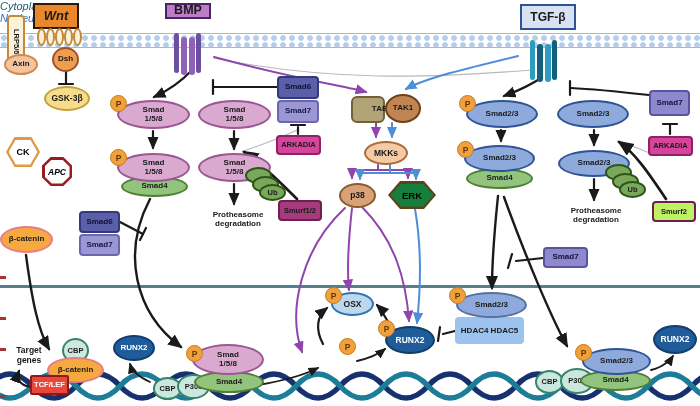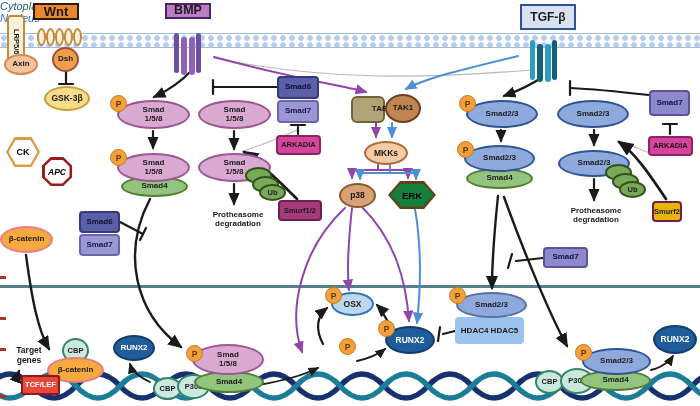--- a/index.html
+++ b/index.html
@@ -118,21 +118,21 @@
     <g fill="none" stroke="#4D8FD6" stroke-width="2" stroke-linecap="round">
       <path d="M518,56 C468,68 426,78 406,89" marker-end="url(#ml)"></path>
       <path d="M392,123 L392,137" marker-end="url(#ml)"></path>
       <path d="M390,165 L390,173 L360,173 L360,179" marker-end="url(#ml)"></path>
       <path d="M390,173 L416,173 L416,179" marker-end="url(#ml)"></path>
       <path d="M415,209 C423,255 420,295 417,323" marker-end="url(#ml)"></path>
     </g>
   </svg>
 
   <div class="n rr vert" style="left:7px;top:15px;width:18px;height:53px;background:#FBF2D9;border:2px solid #C4893B;font-size:7.5px;">LRP5/6</div>
-  <div class="n" style="left:33px;top:3px;width:46px;height:17px;background:#E8872B;border:2px solid #2B1A0A;font-size:13px;">Wnt</div>
+  <div class="n" style="left:33px;top:3px;width:46px;height:26px;background:#E8872B;border:2px solid #2B1A0A;font-size:13px;font-style:italic;">Wnt</div>
   <div class="loop" style="left:37px;top:28px;"></div>
   <div class="loop" style="left:46px;top:28px;"></div>
   <div class="loop" style="left:55px;top:28px;"></div>
   <div class="loop" style="left:64px;top:28px;"></div>
   <div class="loop" style="left:73px;top:28px;"></div>
   <div class="n el" style="left:4px;top:54px;width:34px;height:21px;background:#F5C49E;border:2px solid #D28A50;font-size:8px;">Axin</div>
   <div class="n el" style="left:52px;top:47px;width:27px;height:25px;background:#EF9D4E;border:2px solid #A0522D;font-size:8px;">Dsh</div>
   <div class="n el" style="left:44px;top:86px;width:46px;height:25px;background:#F7DC8C;border:2px solid #C5A13D;font-size:8.5px;">GSK-3β</div>
   <div class="hexo" style="left:6px;top:137px;width:34px;height:30px;background:#DD9B43;">
     <div class="hexi" style="background:#fff;font-size:9px;">CK</div>
@@ -194,42 +194,42 @@
   <div class="n el" style="left:464px;top:145px;width:71px;height:27px;background:#8EAADC;border:2px solid #2F5496;font-size:8px;">Smad2/3</div>
   <div class="pb" style="left:457px;top:141px;">P</div>
 
   <div class="n el" style="left:558px;top:150px;width:72px;height:27px;background:#8EAADC;border:2px solid #2F5496;font-size:8px;">Smad2/3</div>
   <div class="n el" style="left:605px;top:164px;width:27px;height:17px;background:#79A85A;border:2px solid #2F5418;"></div>
   <div class="n el" style="left:612px;top:173px;width:27px;height:17px;background:#79A85A;border:2px solid #2F5418;"></div>
   <div class="n el" style="left:619px;top:181px;width:27px;height:17px;background:#79A85A;border:2px solid #2F5418;font-size:7.5px;">Ub</div>
   <div class="n" style="left:558px;top:205px;width:76px;height:20px;font-size:8px;line-height:1.15;">Protheasome degradation</div>
 
   <div class="n rr" style="left:648px;top:136px;width:45px;height:20px;background:#D6449C;border:2px solid #8E2364;font-size:7.5px;">ARKADIA</div>
-  <div class="n rr" style="left:652px;top:201px;width:30px;height:21px;background:#eab308;border:2px solid #6E1F4F;font-size:7.5px;">Smurf2</div>
+  <div class="n rr" style="left:652px;top:201px;width:44px;height:21px;background:#bef264;border:2px solid #6E1F4F;font-size:7.5px;">Smurf2</div>
   <div class="n rr" style="left:543px;top:247px;width:45px;height:21px;background:#8E89CC;border:2px solid #5A54A0;color:#141040;font-size:8px;">Smad7</div>
 
   <div class="lbl" style="left:46px;top:268px;font-size:11px;font-style:italic;color:#1C5D6E;">Cytoplasm</div>
   <div class="lbl" style="left:42px;top:290px;font-size:11px;font-style:italic;color:#2E74C9;">Nucleus</div>
 
   <div class="n el" style="left:331px;top:292px;width:43px;height:24px;background:#BDD7EE;border:2px solid #2E74B5;font-size:8.5px;">OSX</div>
   <div class="pb" style="left:325px;top:287px;">P</div>
 
   <div class="pb" style="left:339px;top:338px;">P</div>
 
   <div class="n el" style="left:385px;top:326px;width:50px;height:28px;background:#1F5C99;border:2px solid #113E6E;color:#fff;font-size:8.5px;">RUNX2</div>
   <div class="pb" style="left:378px;top:320px;">P</div>
 
   <div class="n rr" style="left:455px;top:317px;width:69px;height:27px;background:#9CC2EE;font-size:8px;line-height:1.15;">HDAC4 HDAC5</div>
   <div class="n el" style="left:456px;top:292px;width:71px;height:26px;background:#8EAADC;border:2px solid #56709E;font-size:8px;">Smad2/3</div>
   <div class="pb" style="left:449px;top:287px;">P</div>
 
   <div class="n" style="left:6px;top:346px;width:46px;height:20px;font-size:8.5px;line-height:1.15;">Target genes</div>
   <div class="n el" style="left:62px;top:338px;width:27px;height:25px;background:#CDE8DD;border:2px solid #37836F;font-size:7.5px;">CBP</div>
   <div class="n el" style="left:47px;top:357px;width:57px;height:26px;background:#F6A93F;border:2.5px solid #E77D88;font-size:8px;">β-catenin</div>
-  <div class="n" style="left:21px;top:375px;width:39px;height:20px;background:#E8483C;border:2px solid #8F1A1A;color:#fff;font-size:7.5px;border-radius:2px;">TCF/LEF</div>
+  <div class="n" style="left:30px;top:375px;width:39px;height:20px;background:#E8483C;border:2px solid #8F1A1A;color:#fff;font-size:7.5px;border-radius:2px;">TCF/LEF</div>
   <div class="n el" style="left:113px;top:335px;width:42px;height:26px;background:#1F5C99;border:2px solid #113E6E;color:#fff;font-size:8px;">RUNX2</div>
 
   <div class="n el" style="left:153px;top:377px;width:29px;height:23px;background:#CBE8DF;border:2px solid #37836F;font-size:7.5px;">CBP</div>
   <div class="n el" style="left:177px;top:374px;width:33px;height:25px;background:#CBE8DF;border:2px solid #37836F;font-size:7.5px;">P300</div>
   <div class="n el" style="left:194px;top:371px;width:70px;height:22px;background:#93C47D;border:2px solid #4E7F34;font-size:8px;">Smad4</div>
   <div class="n el" style="left:192px;top:344px;width:72px;height:31px;background:#D9A9D0;border:2px solid #9C5794;font-size:8px;padding:0 16px;">Smad 1/5/8</div>
   <div class="pb" style="left:186px;top:345px;">P</div>
 
   <div class="n el" style="left:535px;top:370px;width:29px;height:24px;background:#CBE8DF;border:2px solid #37836F;font-size:7.5px;">CBP</div>
   <div class="n el" style="left:560px;top:368px;width:34px;height:26px;background:#CBE8DF;border:2px solid #37836F;font-size:7.5px;">P300</div>

